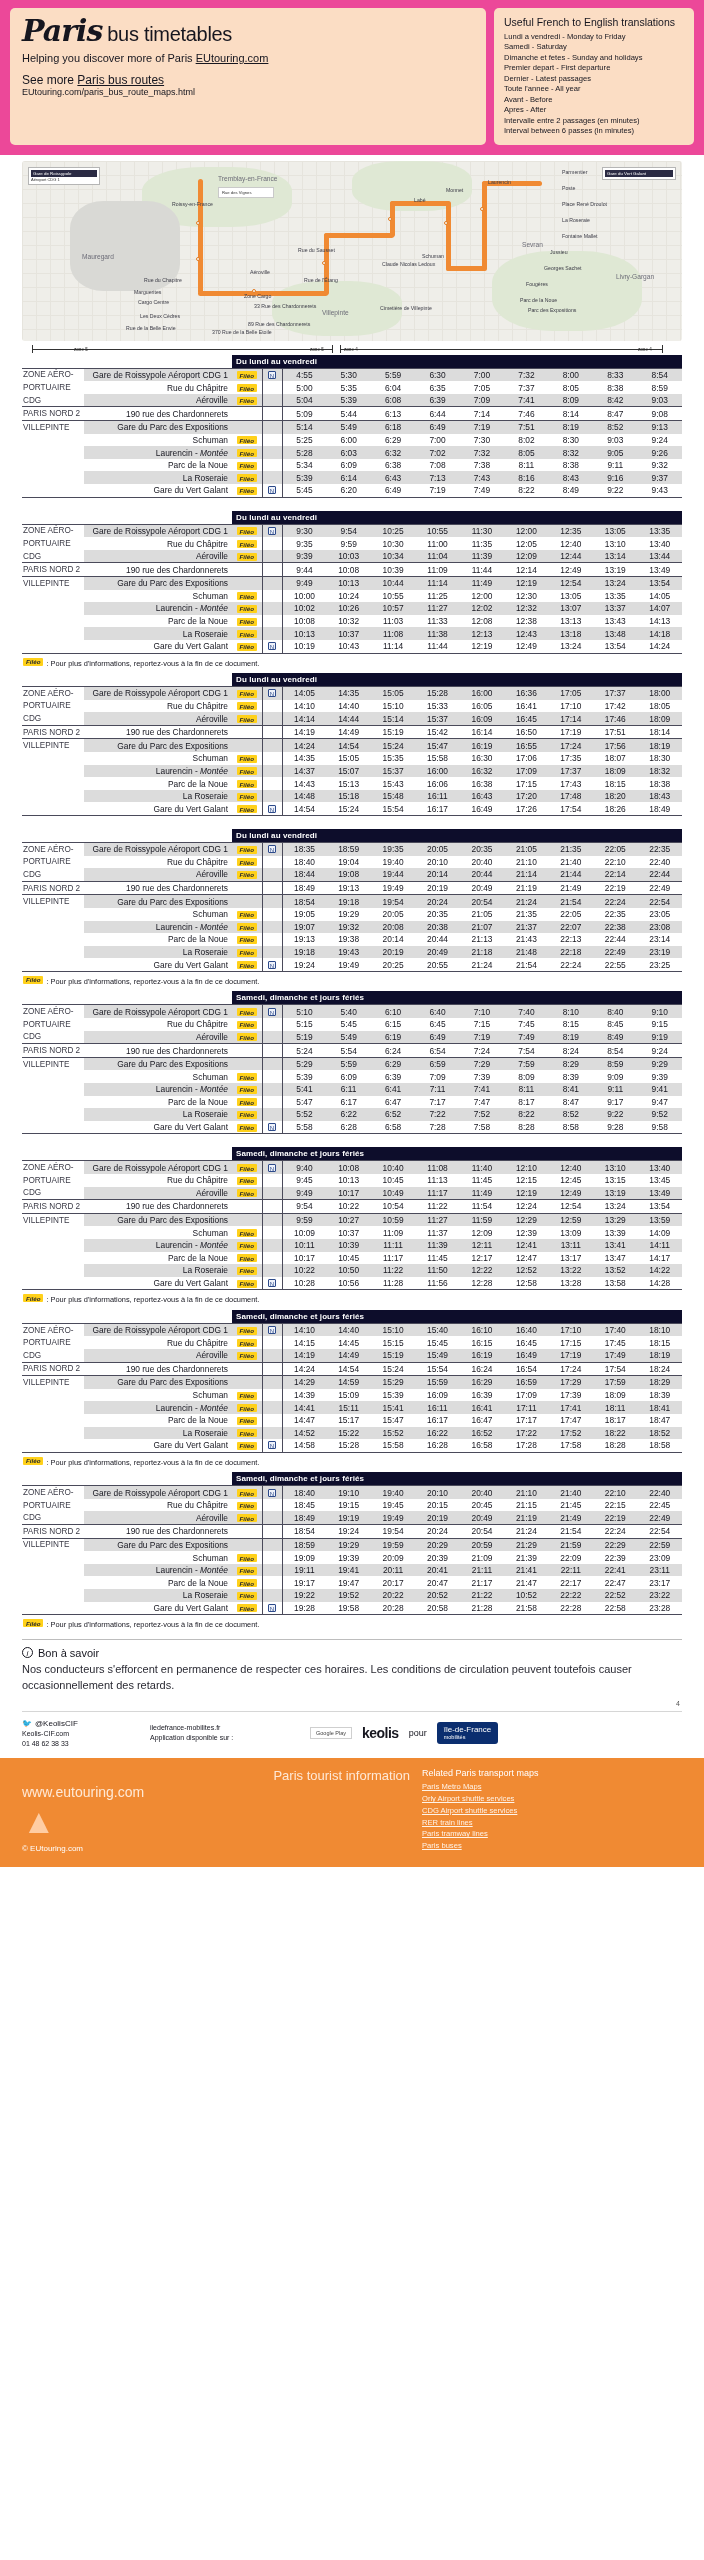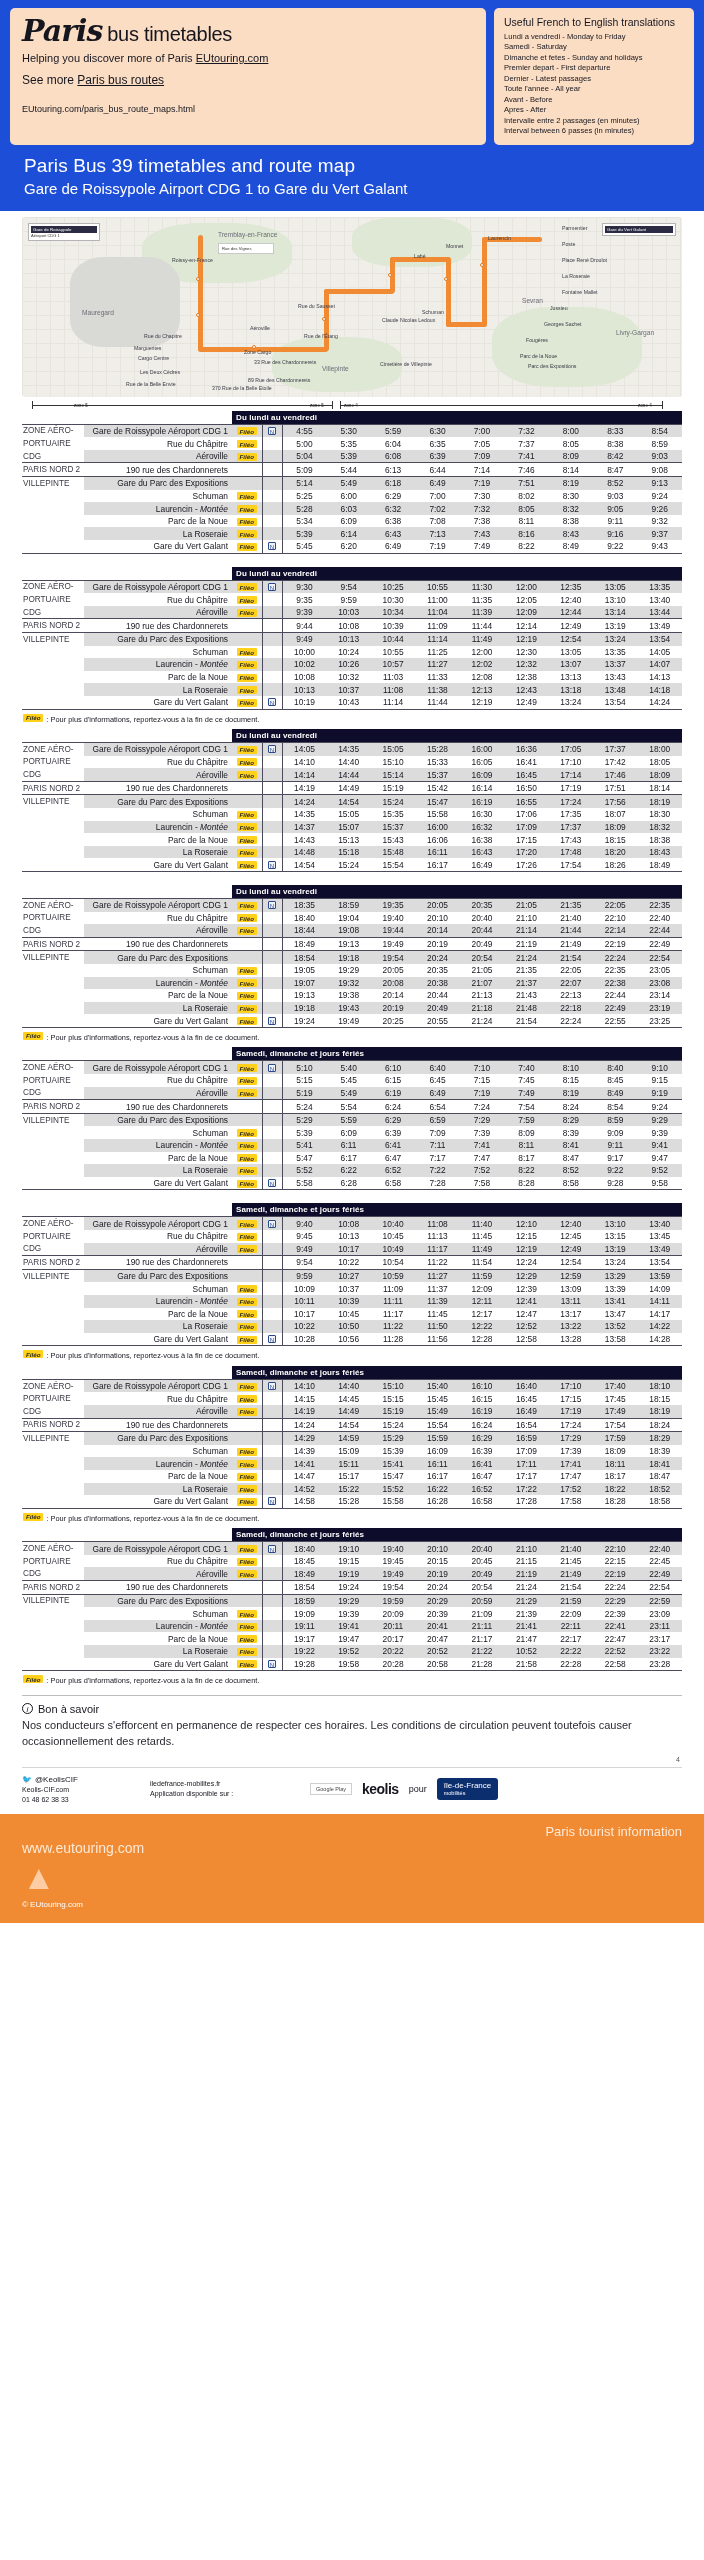--- a/index.html
+++ b/index.html
@@ -6,21 +6,21 @@
   body {
     width: 704px;
     font-family: "Liberation Sans", sans-serif;
     background: #ffffff;
     color: #1a1a2e;
   }
   .page { width:704px; position:relative; }
 
   
   .masthead {
-    background:#1d4ed8;
+    background:#ec4899;
     padding:8px 10px 10px 10px;
   }
   .mast-row { display:flex; gap:8px; align-items:stretch; }
   .mast-left {
     flex:1 1 auto; background:#fbddc4; border-radius:5px;
     padding:8px 12px 10px 12px;
   }
   .mast-right {
     width:200px; background:#fbddc4; border-radius:5px;
     padding:8px 9px 8px 10px;
@@ -29,21 +29,21 @@
   .brand-script {
     font-family:"DejaVu Serif", serif;
     font-style:italic; font-weight:bold; font-size:30px;
     letter-spacing:-1px; color:#16161f; line-height:1;
   }
   .brand-rest { font-size:20px; color:#16161f; letter-spacing:-.3px; }
   .tagline { font-size:11px; margin-top:6px; color:#16161f; }
   .tagline u, .ulink { text-decoration:underline; }
   .seemore { font-size:12px; margin-top:9px; color:#16161f; }
   .seemore b { font-weight:normal; text-decoration:underline; }
-  .seemore-sub { font-size:9px; color:#16161f; margin-top:17px; }
+  .seemore-sub { font-size:9px; color:#16161f; margin-top:0px; }
   .trans-title { font-size:10.5px; font-weight:normal; color:#16161f; margin-bottom:4px; }
   .trans-line { font-size:7.6px; color:#16161f; line-height:1.38; white-space:nowrap; }
 
   .title-block { padding:10px 14px 4px 14px; }
   .title-main { color:#ffffff; font-size:19px; letter-spacing:.1px; }
   .title-sub  { color:#ffffff; font-size:15px; margin-top:3px; }
 
   
   .routewrap { background:#ffffff; padding:8px 22px 0 22px; }
   .routebar { display:flex; gap:8px; align-items:stretch; }
@@ -218,24 +218,20 @@
         <div class="trans-line">Dimanche et fetes  -  Sunday and holidays</div>
         <div class="trans-line">Premier depart  -  First departure</div>
         <div class="trans-line">Dernier  -  Latest passages</div>
         <div class="trans-line">Toute l'annee  -  All year</div>
         <div class="trans-line">Avant  -  Before</div>
         <div class="trans-line">Apres  -  After</div>
         <div class="trans-line">Intervalle entre 2 passages (en minutes)</div>
         <div class="trans-line">Interval between 6 passes (in minutes)</div>
       </div>
     </div>
-    <div class="title-block">
-      <div class="title-main">Paris Bus 39 timetables and route map</div>
-      <div class="title-sub">Gare de Roissypole Airport CDG 1 to Gare du Vert Galant</div>
-    </div>
   </div>
 
 
   <div class="mapwrap">
     <div class="map">
       <div class="greenblob" style="left:120px;top:6px;width:150px;height:60px;"></div>
       <div class="greenblob" style="left:330px;top:0px;width:120px;height:50px;"></div>
       <div class="greyblob" style="left:48px;top:40px;width:110px;height:90px;"></div>
       <div class="greenblob" style="left:470px;top:90px;width:150px;height:80px;"></div>
       <div class="greenblob" style="left:250px;top:120px;width:130px;height:55px;"></div>
@@ -1750,15 +1746,24 @@
     </div>
   </div>
 
   <div class="banner">
     <div class="ban-left">
       <div class="ban-title">Paris tourist information</div>
       <div class="ban-sub">www.eutouring.com</div>
       <div class="ban-tower">▲</div>
       <div class="ban-copy">© EUtouring.com</div>
     </div>
+    <div class="ban-right">
+      <div class="ban-rt">Related Paris transport maps</div>
+      <div class="ban-li">Paris Metro Maps</div>
+      <div class="ban-li">Orly Airport shuttle services</div>
+      <div class="ban-li">CDG Airport shuttle services</div>
+      <div class="ban-li">RER train lines</div>
+      <div class="ban-li">Paris tramway lines</div>
+      <div class="ban-li">Paris buses</div>
+    </div>
   </div>
 
 </div>
 
 </body></html>

